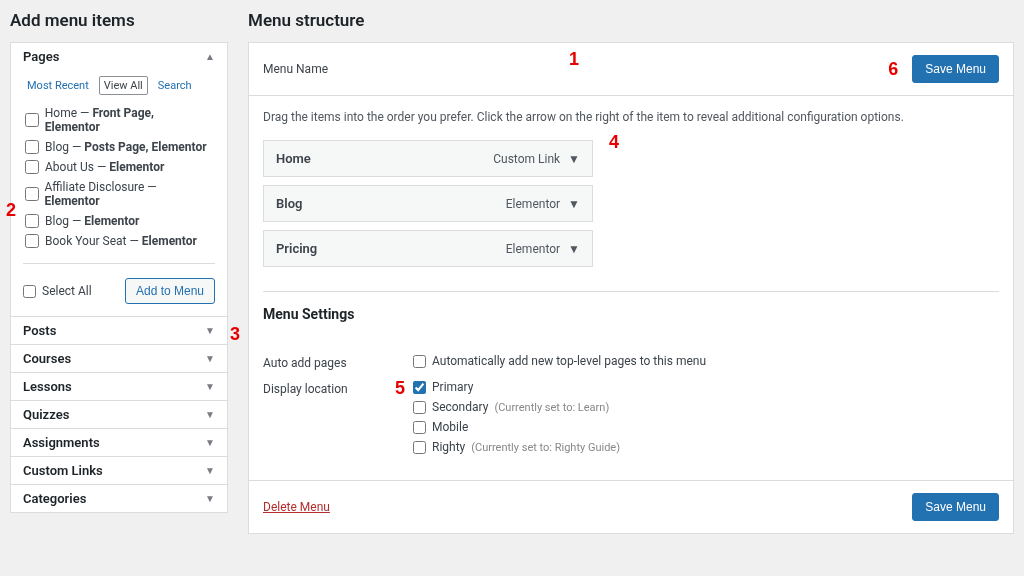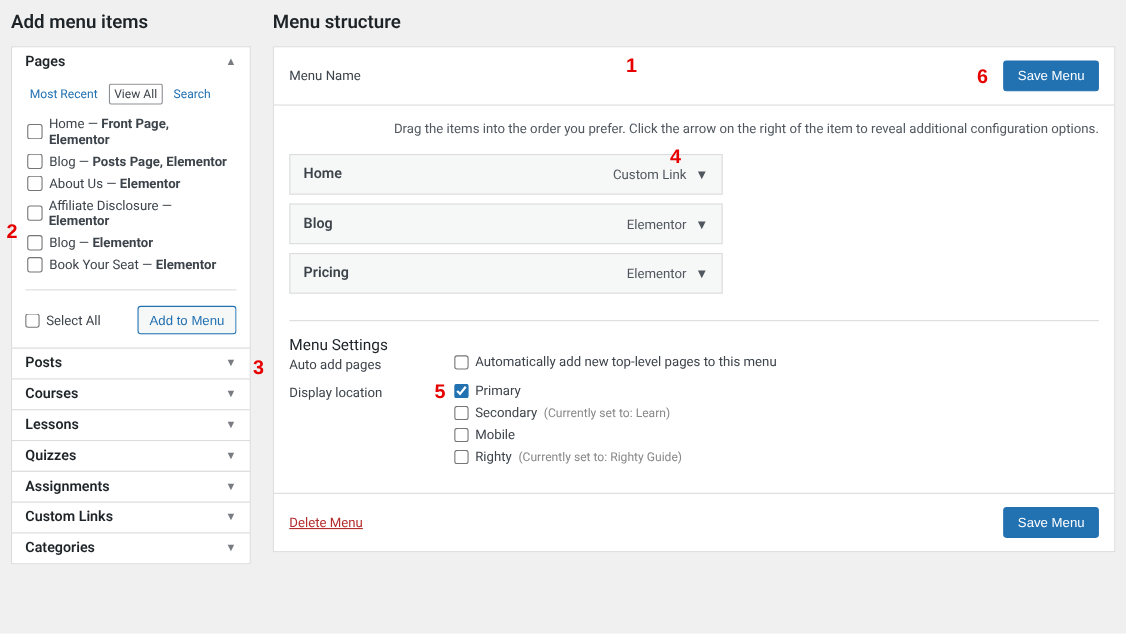--- a/index.html
+++ b/index.html
@@ -144,52 +144,51 @@
       border-radius: 3px;
       cursor: pointer;
     }
     .menu-body {
       padding: 14px;
     }
     .help-text {
       font-size: 12px;
       color: #50575e;
       margin-bottom: 16px;
-      text-align: right;
     }
     .menu-item-box {
       border: 1px solid #dcdcde;
       background: #f6f7f7;
       margin-bottom: 8px;
       padding: 10px 12px;
       display: flex;
       justify-content: space-between;
       align-items: center;
-      width: 394px;
+      width: 330px;
     }
     .menu-item-box .item-title {
       font-weight: 600;
       font-size: 13px;
     }
     .menu-item-box .item-type {
       color: #50575e;
       font-size: 12px;
       display: flex;
       align-items: center;
       gap: 8px;
     }
     .settings-section {
       margin-top: 24px;
       border-top: 1px solid #dcdcde;
       padding-top: 14px;
     }
     .settings-section h3 {
       font-size: 14px;
-      font-weight: 400;
-      margin-bottom: 0;
+      font-weight: 700;
+      margin-bottom: 32px;
       color: #1d2327;
     }
     .settings-row {
       display: flex;
       margin-bottom: 6px;
     }
     .settings-label {
       width: 150px;
       font-size: 12px;
       padding-top: 2px;

